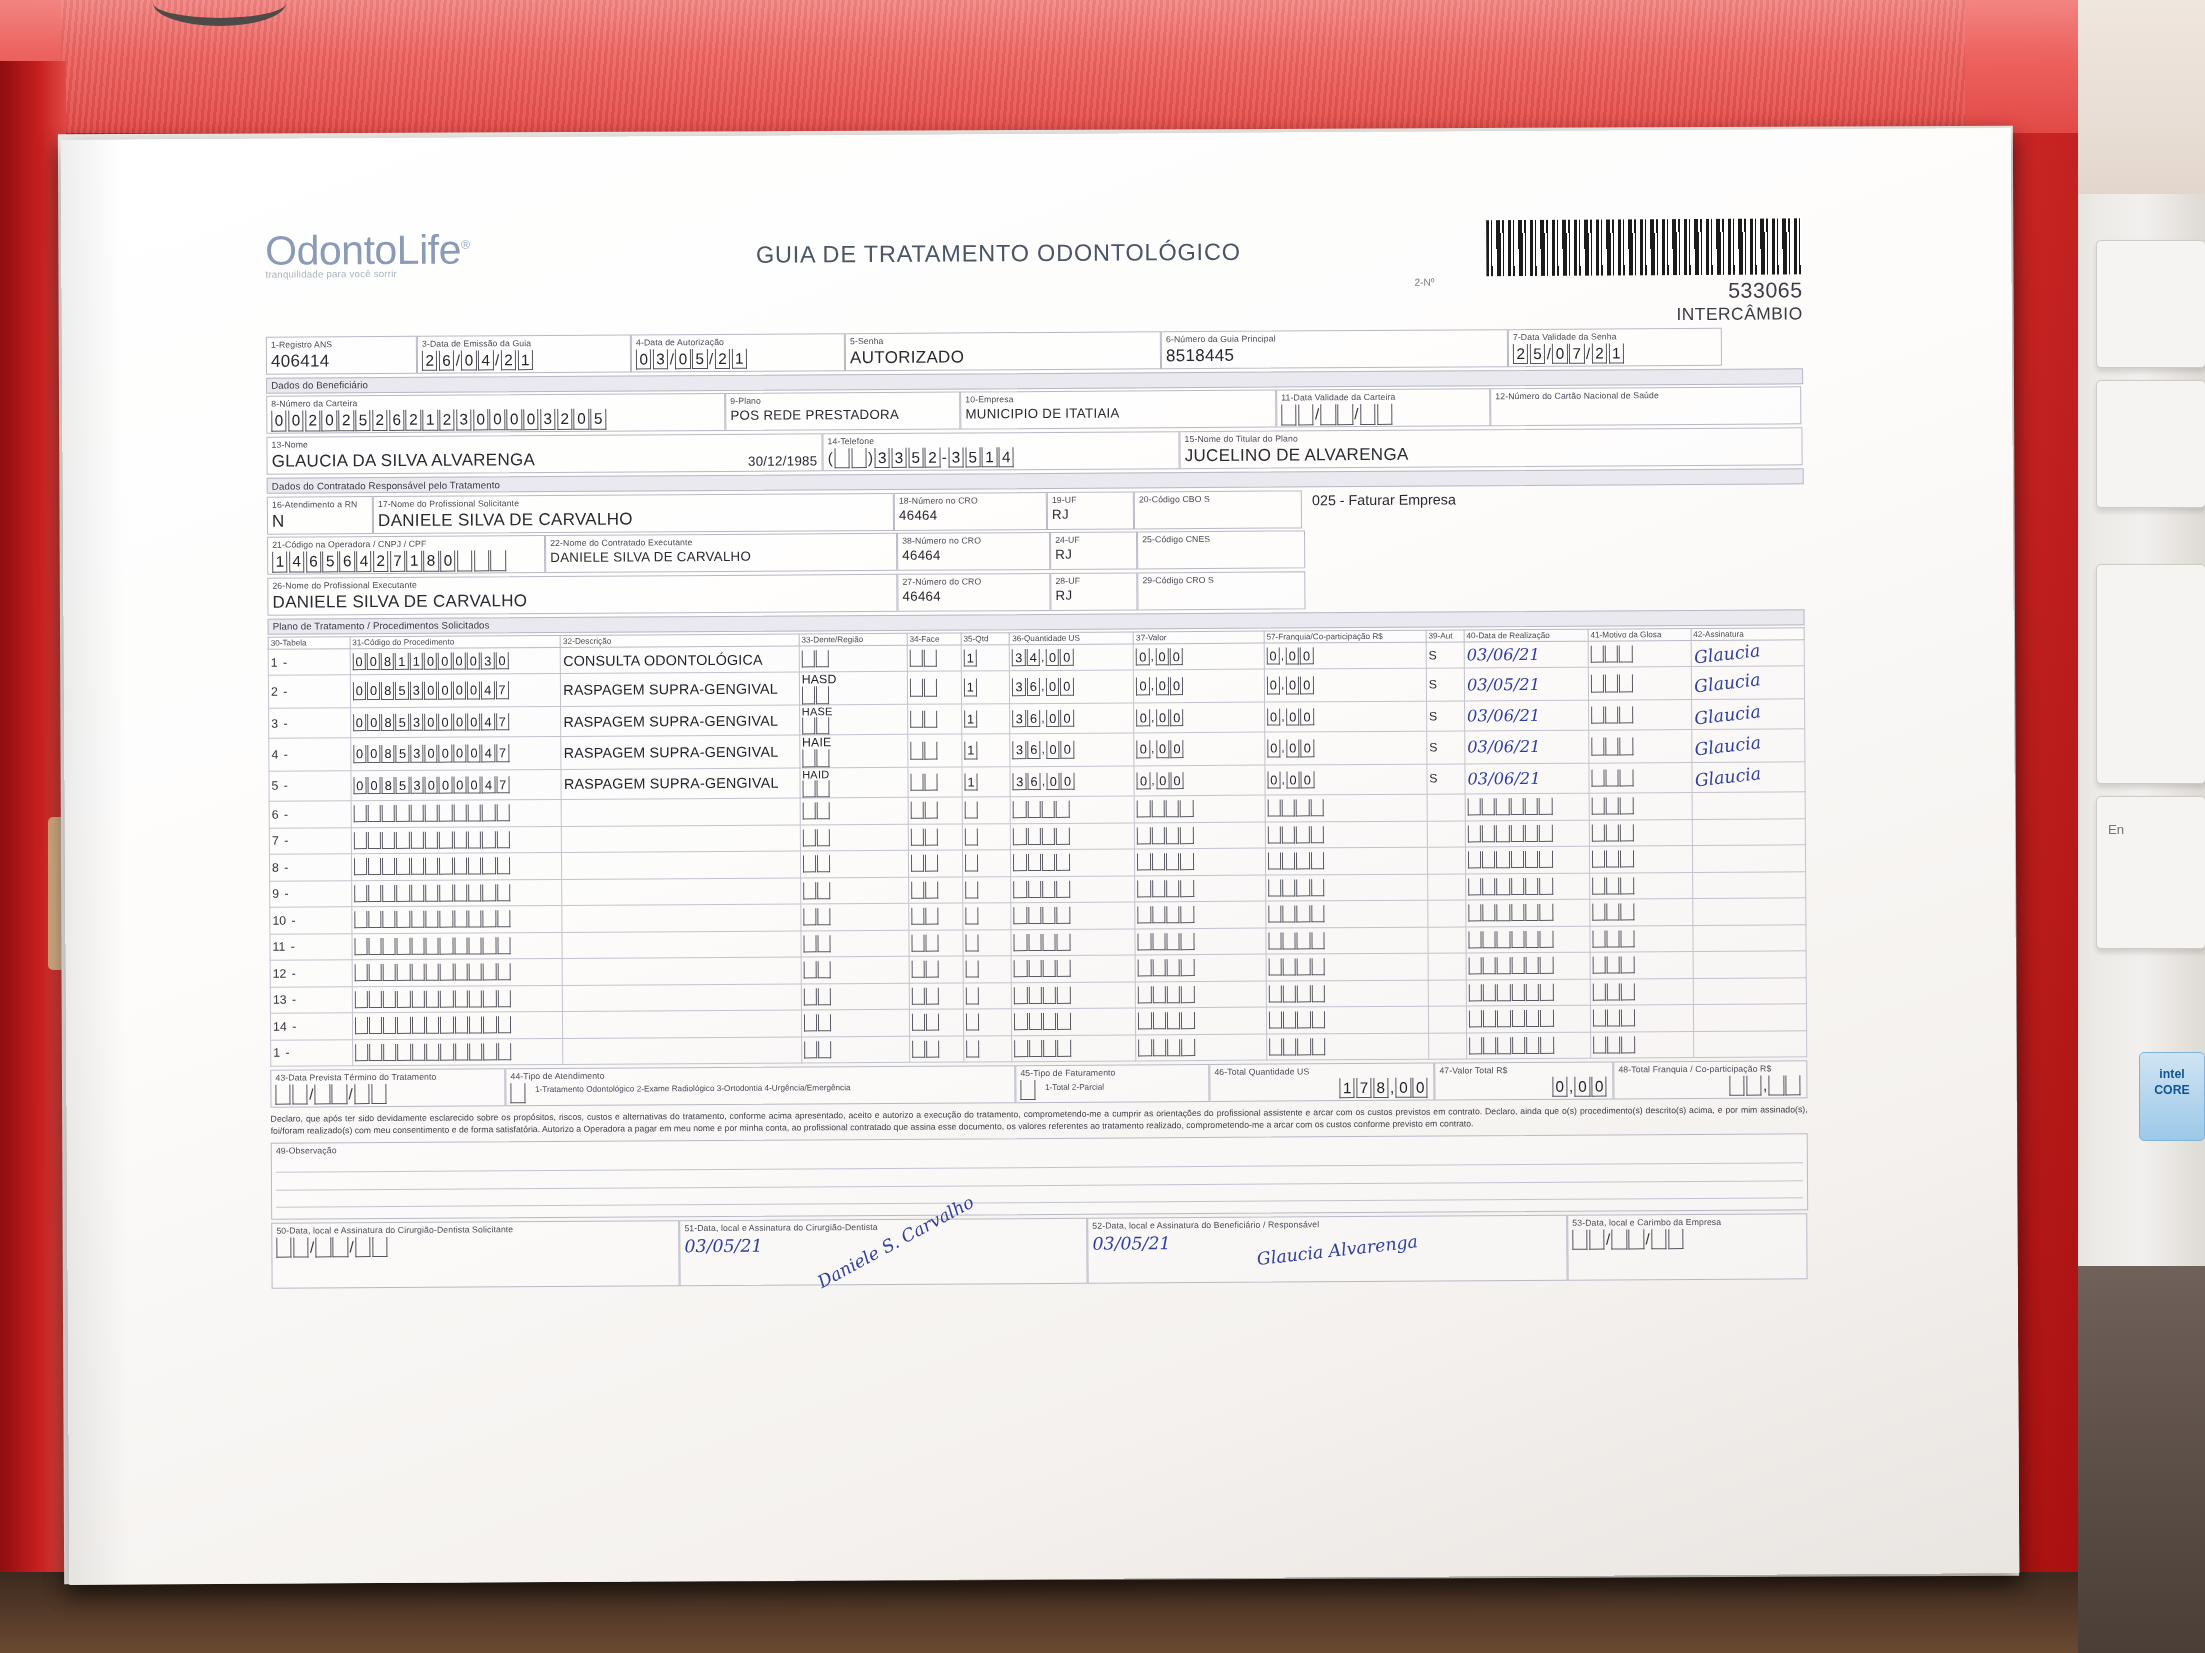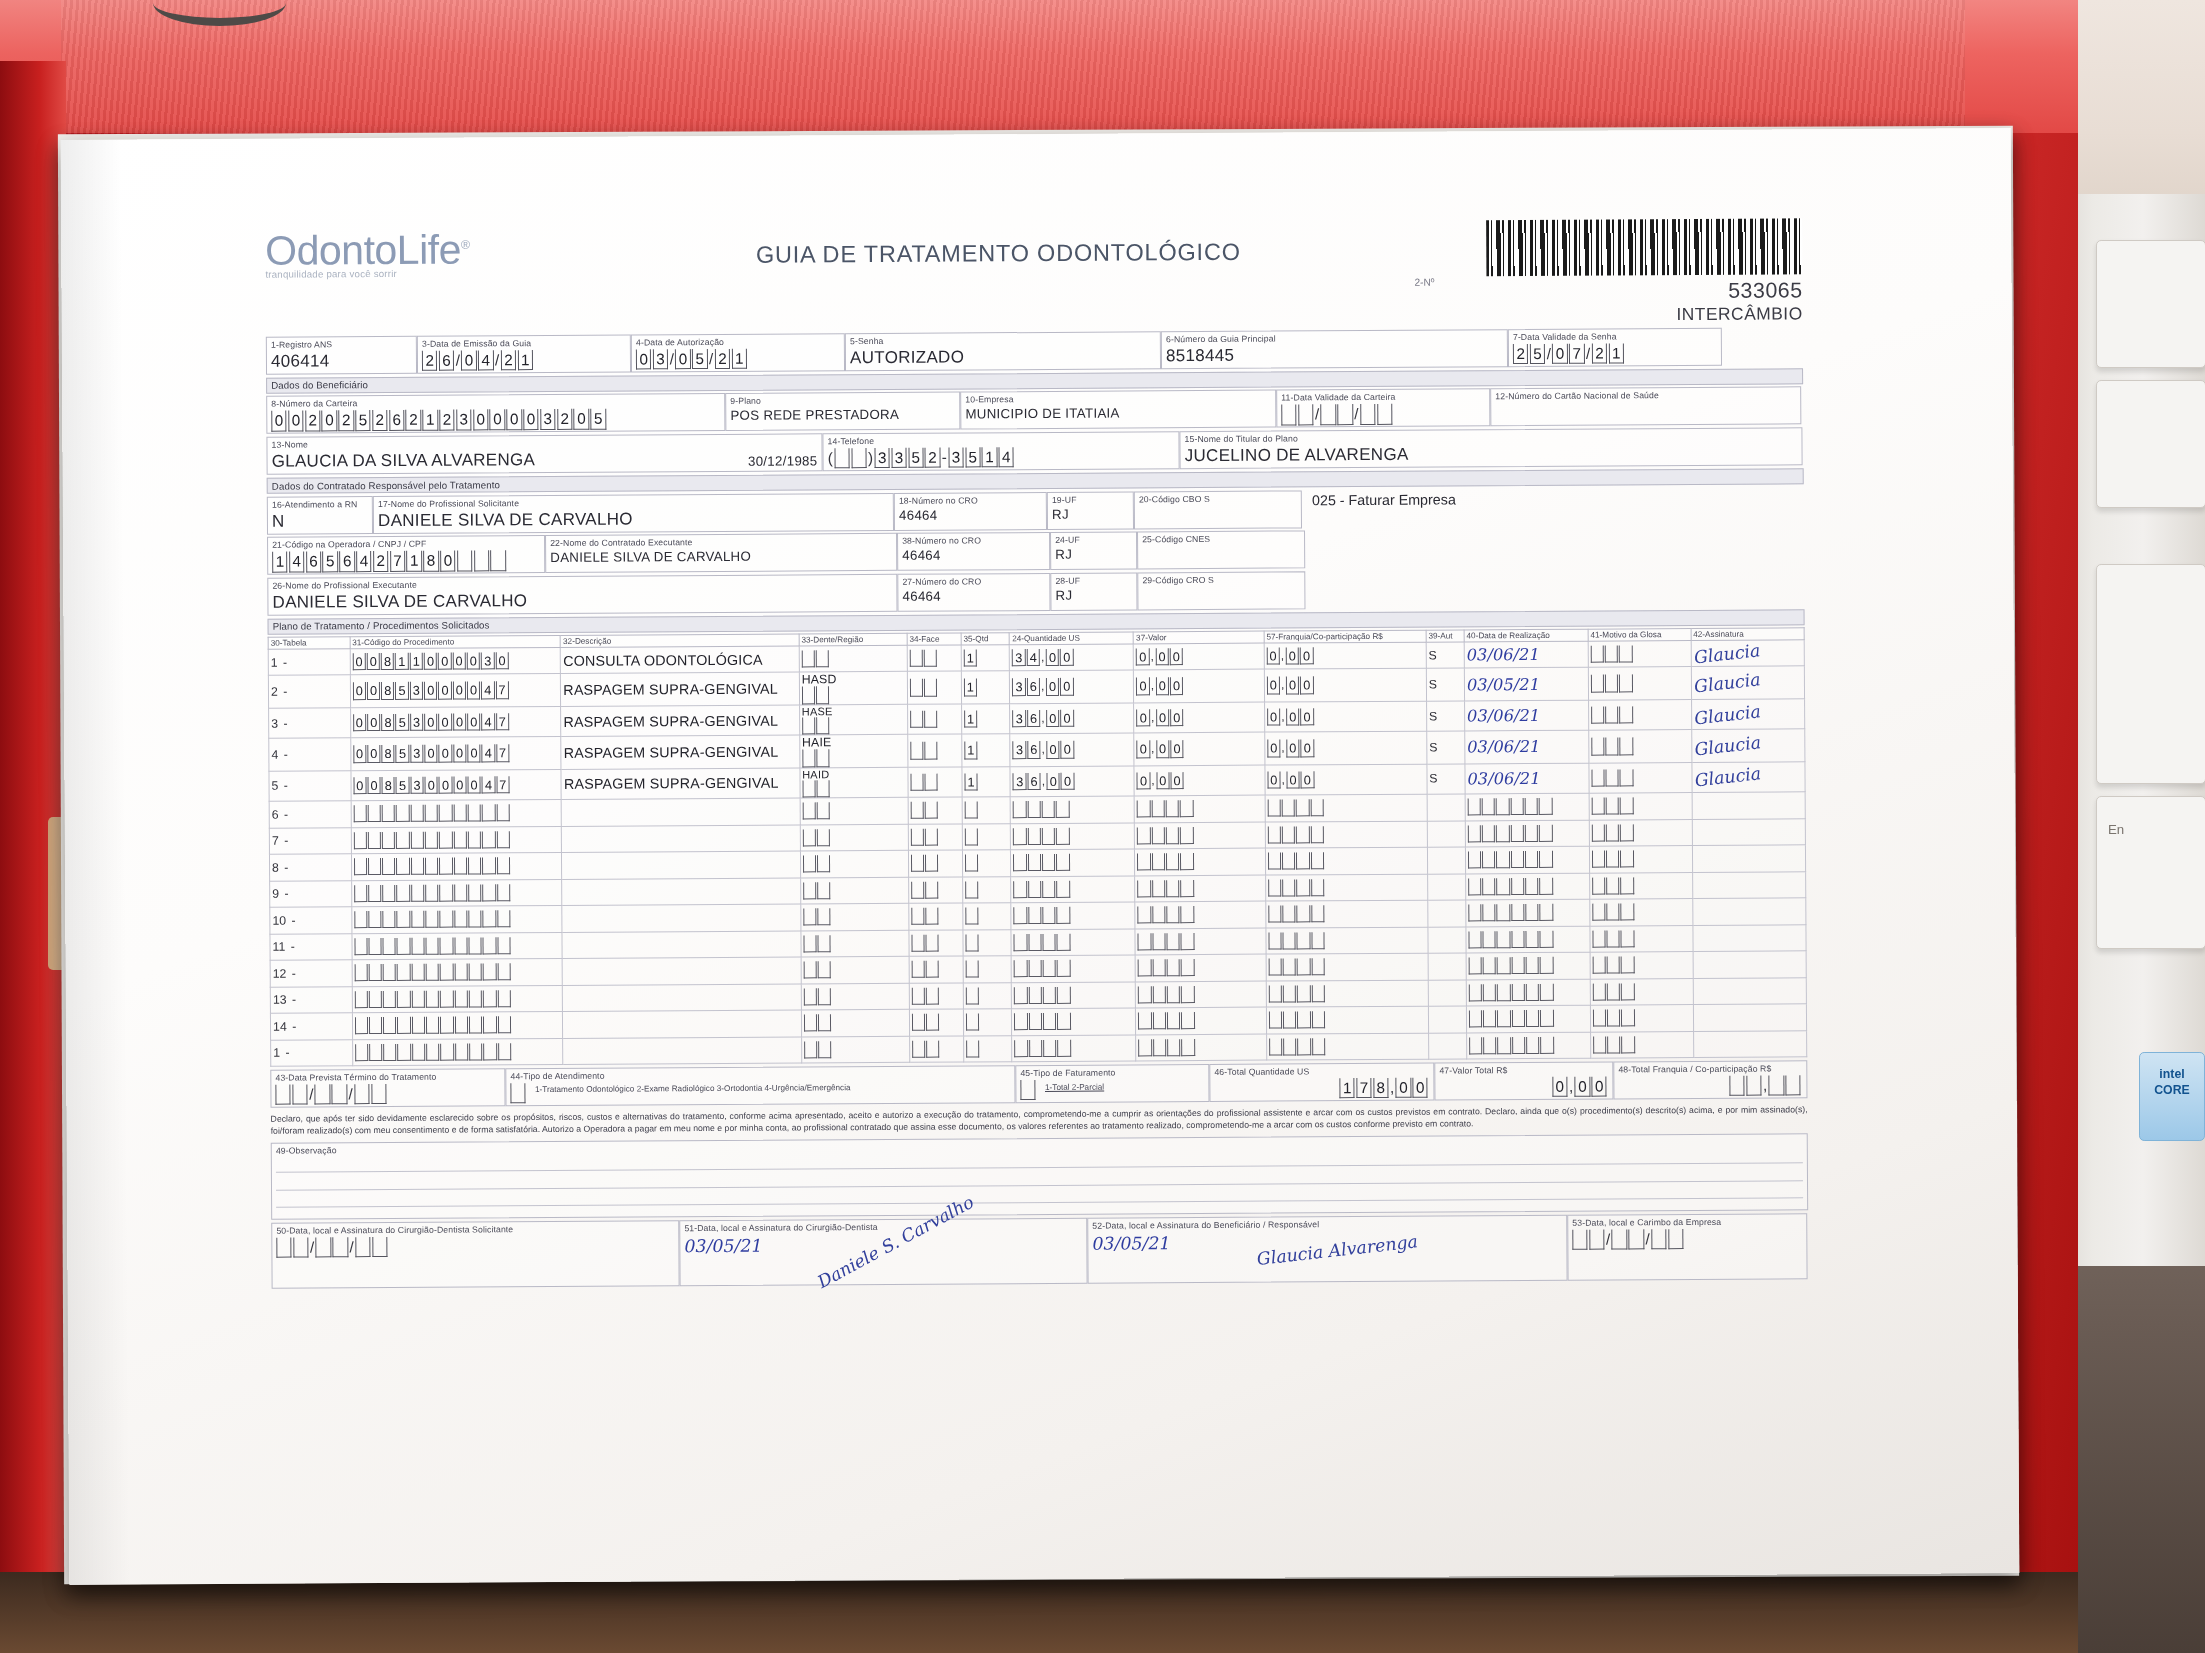--- a/index.html
+++ b/index.html
@@ -431,21 +431,21 @@
 
     <table class="proc">
       <thead>
         <tr>
           <th style="width:77px">30-Tabela</th>
           <th style="width:199px">31-Código do Procedimento</th>
           <th style="width:225px">32-Descrição</th>
           <th style="width:102px">33-Dente/Região</th>
           <th style="width:51px">34-Face</th>
           <th style="width:46px">35-Qtd</th>
-          <th style="width:117px">24-Quantidade US</th>
+          <th style="width:117px">36-Quantidade US</th>
           <th style="width:123px">37-Valor</th>
           <th style="width:153px">57-Franquia/Co-participação R$</th>
           <th style="width:36px">39-Aut</th>
           <th style="width:117px">40-Data de Realização</th>
           <th style="width:97px">41-Motivo da Glosa</th>
           <th style="width:107px">42-Assinatura</th>
         </tr>
       </thead>
       <tbody id="proc-body">
           <tr>
@@ -1585,21 +1585,21 @@
         <div class="boxes">
           <div class="bx"></div>
         </div>
         <div class="smallnote" style="margin-top:-18.4px; margin-left:24.5px;">1-Tratamento Odontológico   2-Exame Radiológico   3-Ortodontia   4-Urgência/Emergência</div>
       </div>
       <div class="cell" style="width:194px">
         <div class="lbl">45-Tipo de Faturamento</div>
         <div class="boxes">
             <div class="bx"></div>
           </div>
-        <div class="smallnote" style="margin-top:-17.4px; margin-left:24.5px;text-decoration:underline;">1-Total   2-Parcial</div>
+        <div class="smallnote" style="margin-top:-17.4px; margin-left:24.5px;">1-Total   2-Parcial</div>
       </div>
       <div class="cell" style="width:225px">
         <div class="lbl">46-Total Quantidade US</div>
         <div class="boxes" style="justify-content:flex-end">
           <div class="bx">1</div>
             <div class="bx">7</div>
             <div class="bx">8</div>
           <span class="sep">,</span>
             <div class="bx">0</div>
             <div class="bx">0</div>

